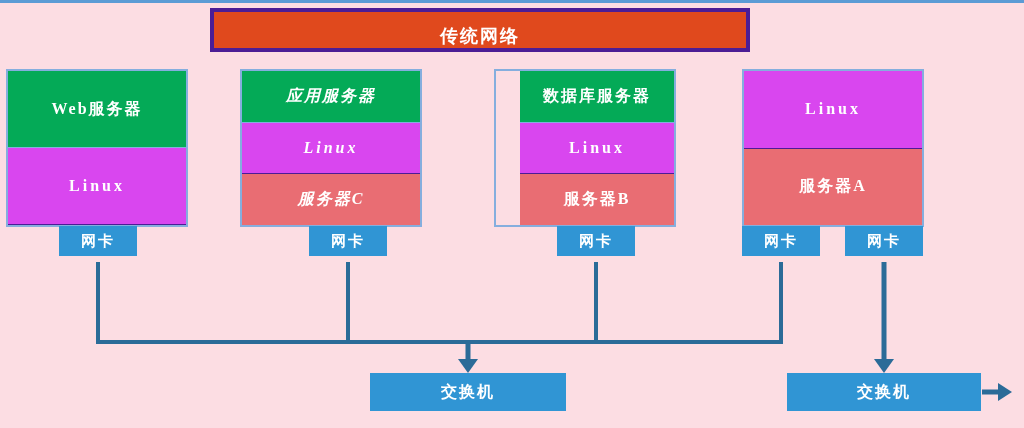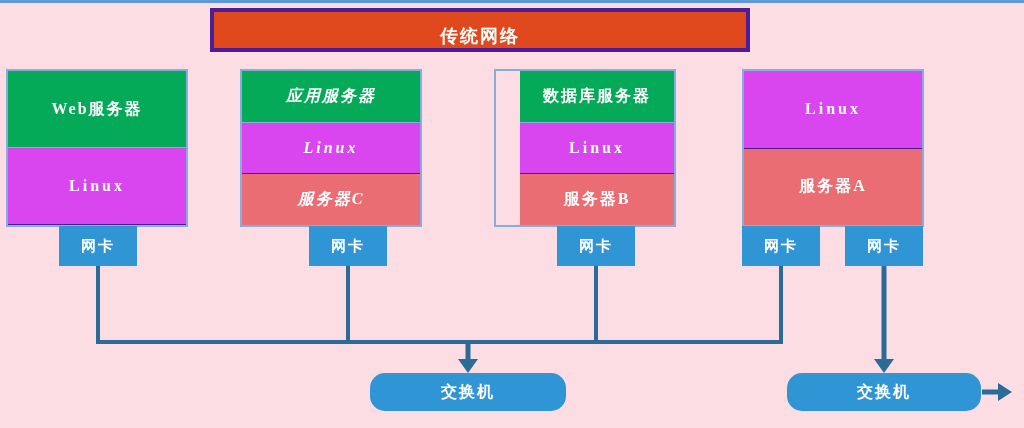--- a/index.html
+++ b/index.html
@@ -49,39 +49,38 @@
     font-size: 16px;
     font-weight: bold;
     letter-spacing: 2px;
   }
   .row.title  { background: #04aa57; border-bottom: 1px solid #85aede; }
   .row.os     { background: #d946ef; border-bottom: 1px solid #4c1d95; letter-spacing: 3px; }
   .row.server { background: #e96d73; }
   .nic {
     position: absolute;
     top: 226px;
-    width: 78px; height: 40px;
+    width: 78px; height: 30px;
     background: #3095d4;
     display: flex; align-items: center; justify-content: center;
     color: #ffffff;
     font-size: 15px;
     font-weight: bold;
     letter-spacing: 2px;
   }
   .switch {
     position: absolute;
     top: 373px;
     height: 38px;
     background: #3095d4;
     display: flex; align-items: center; justify-content: center;
     color: #ffffff;
     font-size: 16px;
     font-weight: bold;
     letter-spacing: 2px;
-    border-radius: 15px;
   }
   svg.connectors {
     position: absolute;
     left: 0; top: 0;
   }
   svg.connectors line { stroke: #2b6b98; }
   svg.connectors polygon { fill: #2b6b98; }
 </style>
 </head>
 <body>

